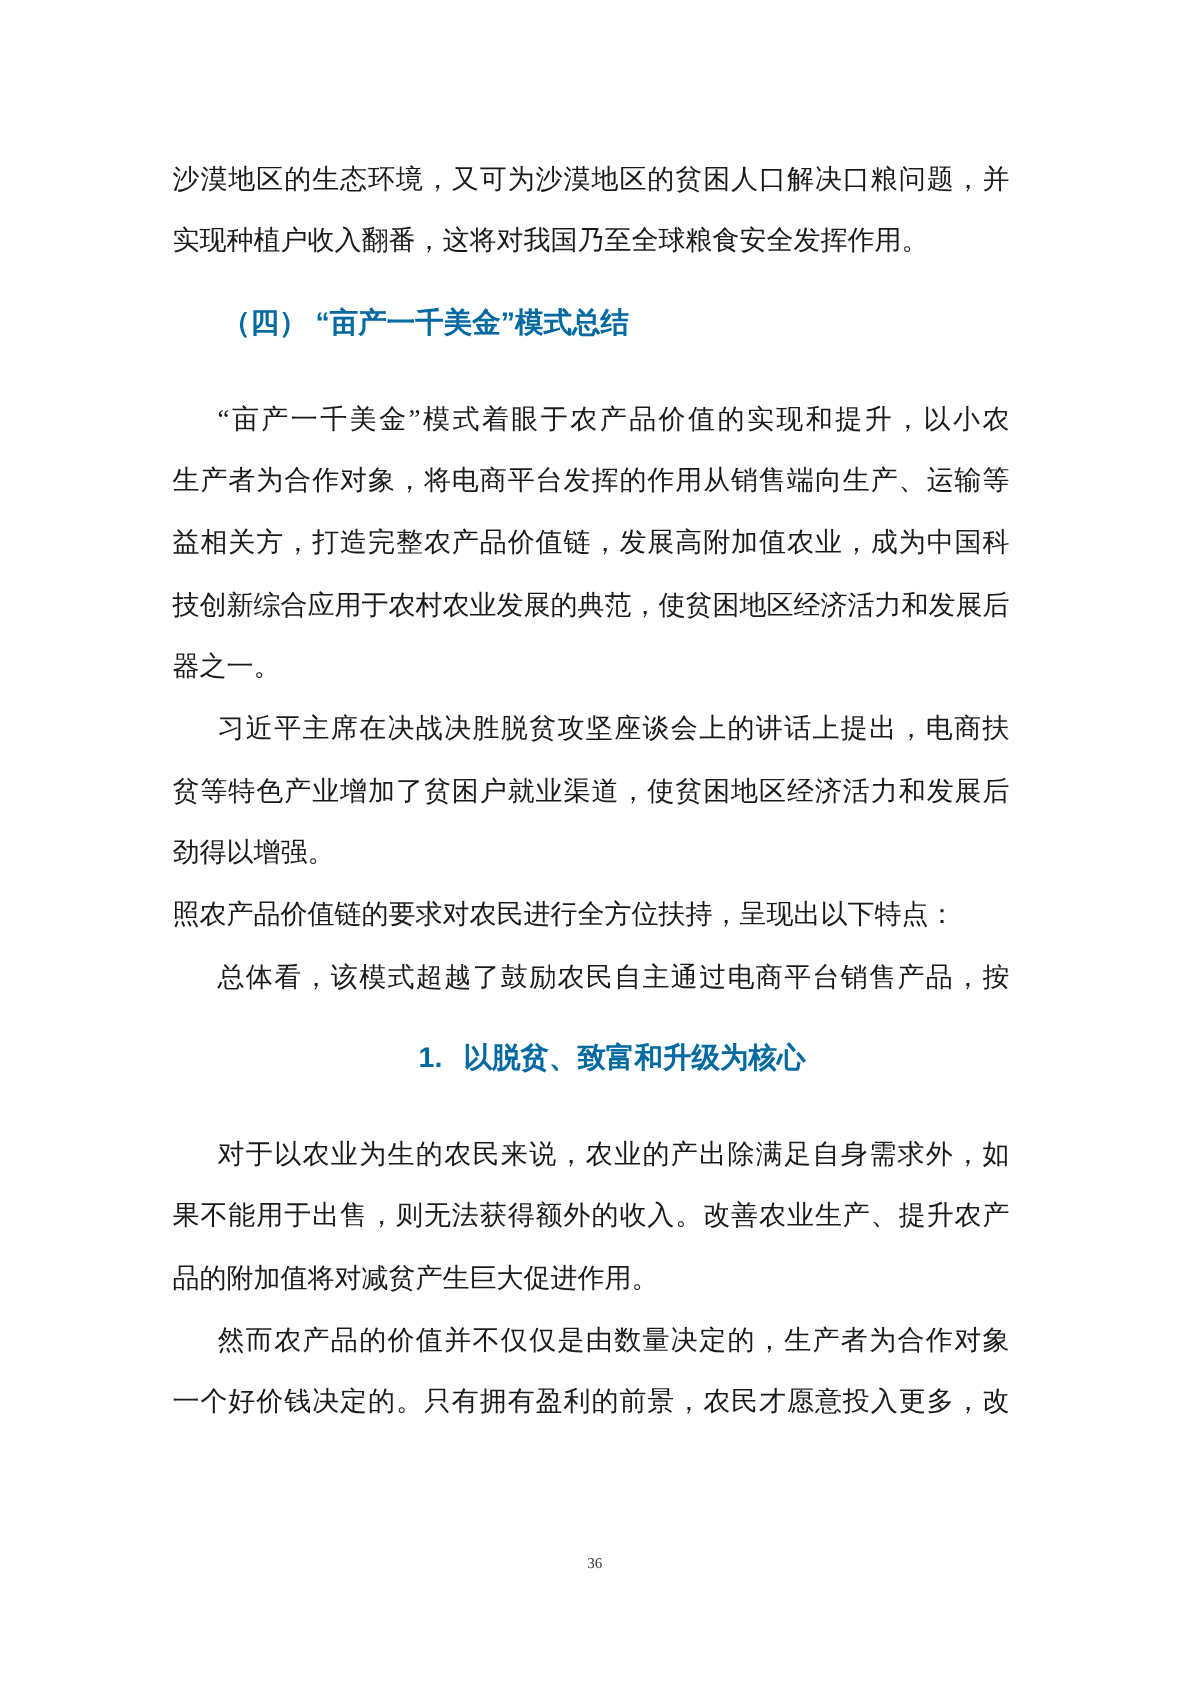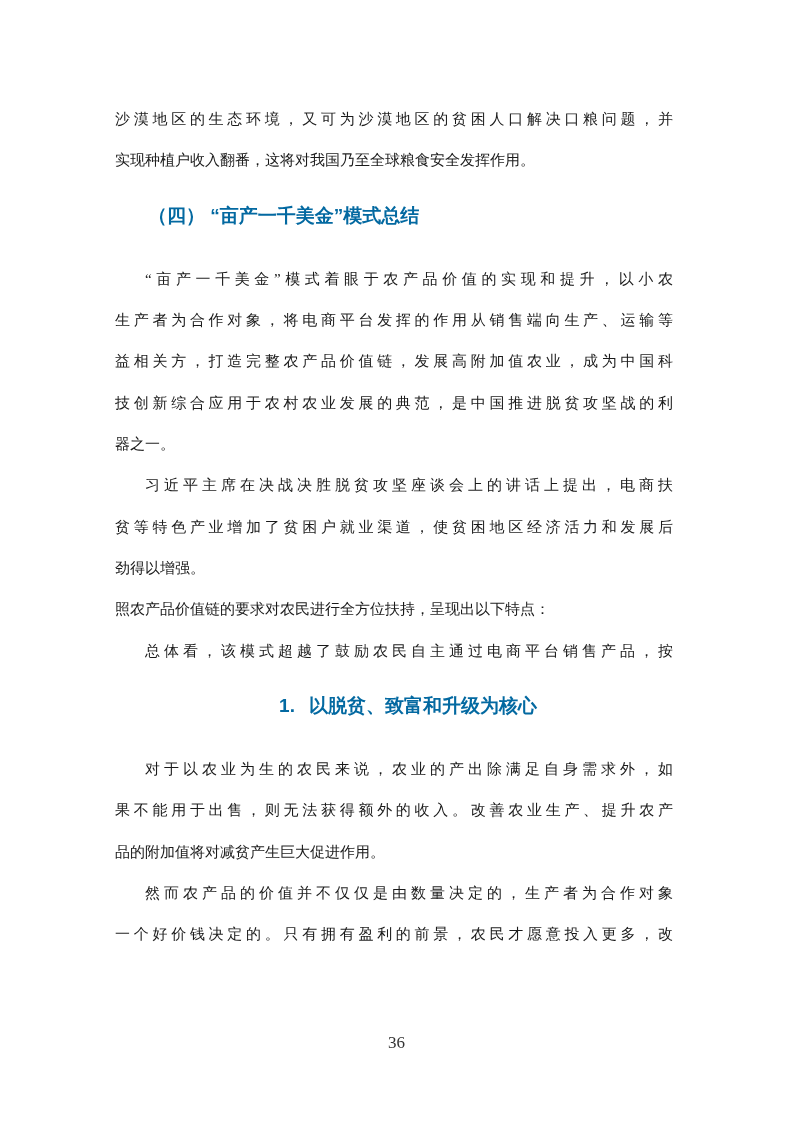--- a/index.html
+++ b/index.html
@@ -19,21 +19,21 @@
   .content {
     position: absolute;
     left: 115px;
     top: 99px;
     width: 558px;
   }
   .paragraph { margin: 0; }
   .line {
     height: 41.3px;
     line-height: 41.3px;
-    font-size: 15px;
+    font-size: 18px;
     white-space: nowrap;
     letter-spacing: 0;
   }
   .line.justified {
     text-align: justify;
     text-align-last: justify;
   }
   .line.indent {
     text-indent: 30px;
   }
@@ -49,41 +49,41 @@
   }
   .heading1 { padding-left: 33px; }
   .heading2 { padding-left: 28px; text-align: center; }
   .heading2 .h-num { margin-right: 14px; }
   .page-number {
     position: absolute;
     top: 1034px;
     left: 0;
     width: 100%;
     text-align: center;
-    font-size: 17px;
+    font-size: 10px;
     line-height: 18px;
     color: #333333;
     font-family: "Liberation Serif", "DejaVu Serif", serif;
   }
 </style>
 </head>
 <body>
 
 <div class="page">
   <div class="content">
       <div class="paragraph">
         <div class="line justified">沙漠地区的生态环境，又可为沙漠地区的贫困人口解决口粮问题，并</div>
         <div class="line">实现种植户收入翻番，这将对我国乃至全球粮食安全发挥作用。</div>
       </div>
       <div class="heading1">（四） “亩产一千美金”模式总结</div>
       <div class="paragraph">
         <div class="line justified indent">“亩产一千美金”模式着眼于农产品价值的实现和提升，以小农</div>
         <div class="line justified">生产者为合作对象，将电商平台发挥的作用从销售端向生产、运输等</div>
         <div class="line justified">益相关方，打造完整农产品价值链，发展高附加值农业，成为中国科</div>
-        <div class="line justified">技创新综合应用于农村农业发展的典范，是中国推进脱贫攻坚战的利</div>
+        <div class="line justified">技创新综合应用于农村农业发展的典范，使贫困地区经济活力和发展后</div>
         <div class="line">器之一。</div>
       </div>
       <div class="paragraph">
         <div class="line justified indent">习近平主席在决战决胜脱贫攻坚座谈会上的讲话上提出，电商扶</div>
         <div class="line justified">贫等特色产业增加了贫困户就业渠道，使贫困地区经济活力和发展后</div>
         <div class="line">劲得以增强。</div>
       </div>
       <div class="paragraph">
         <div class="line">照农产品价值链的要求对农民进行全方位扶持，呈现出以下特点：</div>
         <div class="line justified indent">总体看，该模式超越了鼓励农民自主通过电商平台销售产品，按</div>

